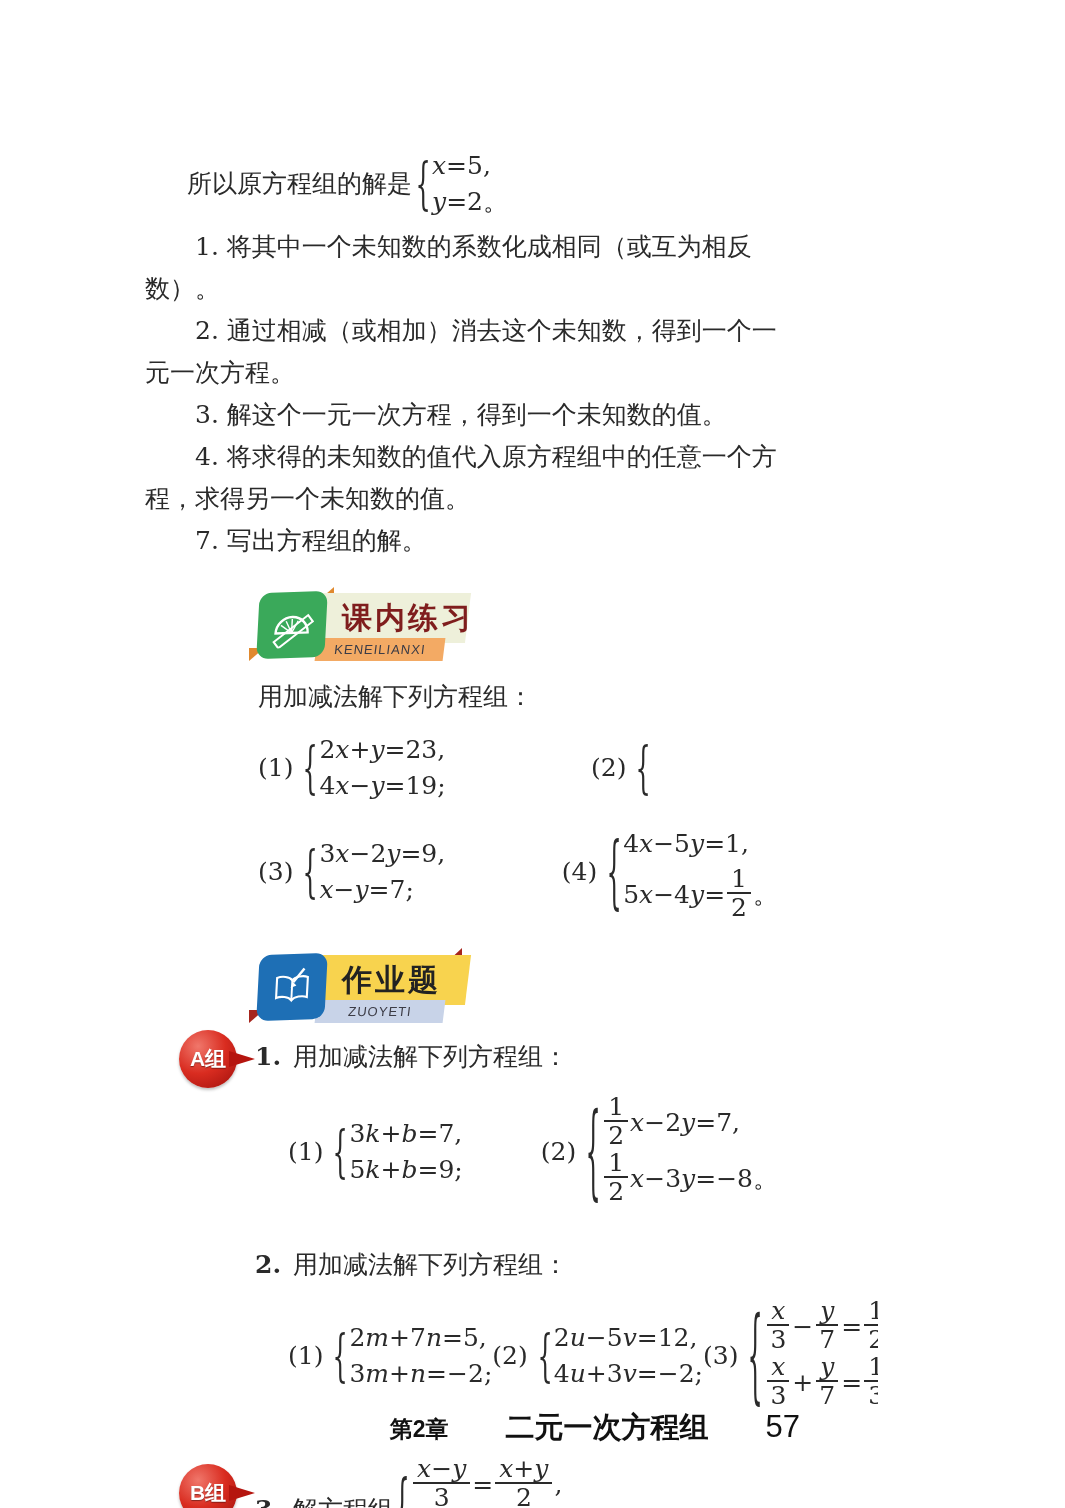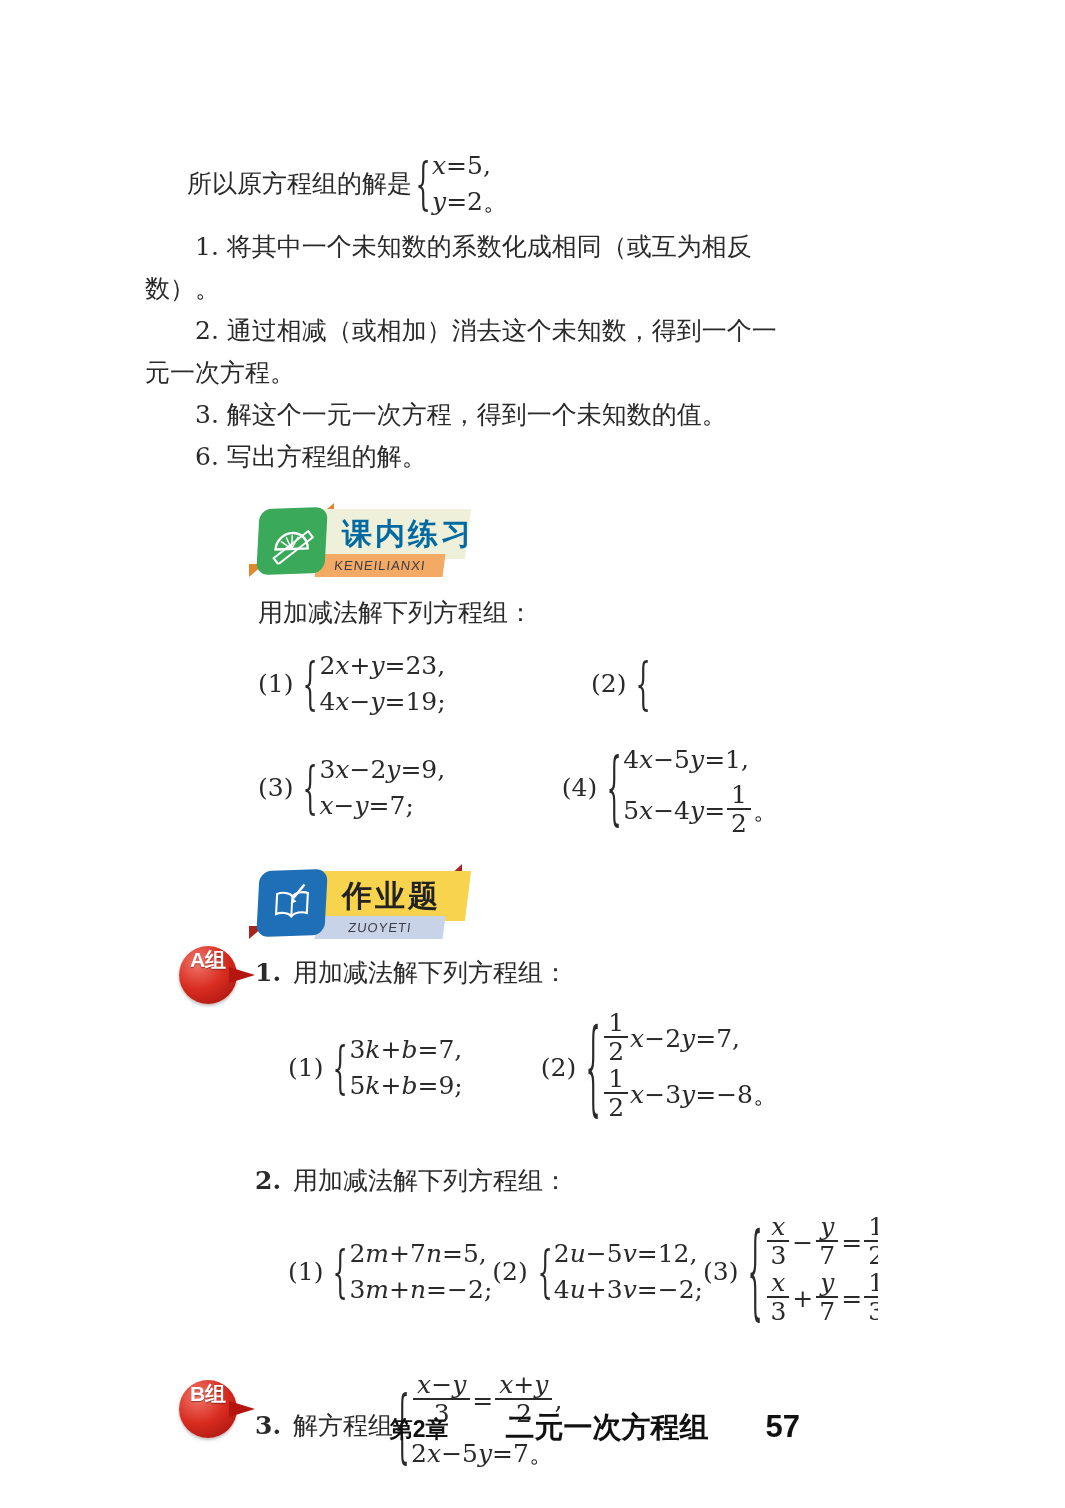--- a/index.html
+++ b/index.html
@@ -37,21 +37,21 @@
             display:flex;align-items:center;justify-content:center;
             font:13px "Liberation Sans","DejaVu Sans",sans-serif;letter-spacing:1px;color:#3c3c46;}
   .bn-icon{position:absolute;left:0;top:2px;width:68px;height:66px;border-radius:12px;
            transform:skewX(-5deg) rotate(-2deg);display:flex;align-items:center;justify-content:center;}
   .bn-title{position:absolute;left:84px;top:8px;font:bold 30px "Liberation Sans","DejaVu Sans",sans-serif;
             letter-spacing:3px;white-space:nowrap;}
   .bn-accent{position:absolute;width:0;height:0;}
   .kelian-banner .bn-back{background:#eef0da;}
   .kelian-banner .bn-strip{background:#f3aa64;}
   .kelian-banner .bn-icon{background:#3aa95a;}
-  .kelian-banner .bn-title{color:#0369a1;}
+  .kelian-banner .bn-title{color:#7f1d1d;}
   .kelian-banner .acc-tr{left:60px;top:-3px;border-left:16px solid transparent;border-bottom:14px solid #e0892e;}
   .kelian-banner .acc-bl{left:-9px;top:58px;border-right:15px solid transparent;border-top:13px solid #e0892e;}
   .zuoye-banner .bn-back{background:#f8d34e;}
   .zuoye-banner .bn-strip{background:#c8d3e8;}
   .zuoye-banner .bn-icon{background:#1e6fb5;}
   .zuoye-banner .bn-title{color:#222;}
   .zuoye-banner .acc-tr{left:188px;top:-4px;border-left:16px solid transparent;border-bottom:15px solid #a6251d;}
   .zuoye-banner .acc-bl{left:-9px;top:58px;border-right:15px solid transparent;border-top:13px solid #a6251d;}
 
   
@@ -68,34 +68,34 @@
   .p1-row .sys.c1{width:305px;}
   .p2-head{margin-top:36px;}
   .p2-row{display:flex;align-items:center;margin:14px 0 0 143px;}
   .p2-row .sys.c1{width:220px;}
   .p2-row .sys.c2{width:222px;}
   .p3-row{position:relative;display:flex;align-items:center;margin:46px 0 0 110px;}
 
   
   .group-badge{position:absolute;left:-76px;top:-6px;width:58px;height:58px;border-radius:50%;
     background:radial-gradient(circle at 33% 28%, #f0776b 0%, #d92c20 48%, #9e0f0b 100%);
-    display:flex;align-items:flex-start;justify-content:center;z-index:2;
+    display:flex;align-items:center;justify-content:center;z-index:2;
     box-shadow:0 2px 3px rgba(0,0,0,0.25);}
   .group-badge .badge-text{color:#fff;font:bold 21px "Liberation Sans","DejaVu Sans",sans-serif;
     text-shadow:0 1px 1px rgba(0,0,0,0.4);}
   .group-badge::after{content:"";position:absolute;left:50px;top:21px;width:0;height:0;
     border-top:8px solid transparent;border-bottom:8px solid transparent;border-left:26px solid #b5150f;}
   .p3-row .group-badge{top:6px;}
 
   
   .footer{position:absolute;top:1408px;right:78px;display:flex;align-items:baseline;
           font-family:"Liberation Sans","DejaVu Sans",sans-serif;color:#111;gap:23px;}
   .footer .chapter{font-weight:bold;font-size:23px;}
   .footer .chapter-title{font-weight:bold;font-size:29px;margin-left:34px;}
-  .footer .page-num{font-weight:bold;font-size:31px;margin-left:34px;}
+  .footer .page-num{font-weight:normal;font-size:31px;margin-left:34px;}
 </style>
 </head>
 <body>
 
 <div class="page">
   <div class="content">
 
     <div class="intro-row">
       <span>所以原方程组的解是</span>
       <span class="sys h2">
@@ -103,21 +103,22 @@
         <span class="sys-lines">
           <span class="mline"><i>x</i>=5,</span>
           <span class="mline"><i>y</i>=2。</span>
         </span>
       </span>
     </div>
 
     <p class="step">1. 将其中一个未知数的系数化成相同（或互为相反数）。</p>
     <p class="step">2. 通过相减（或相加）消去这个未知数，得到一个一元一次方程。</p>
     <p class="step">3. 解这个一元一次方程，得到一个未知数的值。</p>
-    <p class="step">6. 写出方程组的解。</p>
+    <p class="step">4. 将求得的未知数的值代入原方程组中的任意一个方程，求得另一个未知数的值。</p>
+    <p class="step">7. 写出方程组的解。</p>
 
     <div class="banner kelian-banner">
       <div class="bn-accent acc-tr"></div>
       <div class="bn-back"></div>
       <div class="bn-strip">
         <span>KENEILIANXI</span>
       </div>
       <div class="bn-accent acc-bl"></div>
       <div class="bn-icon">
         <svg width="46" height="46" viewBox="0 0 46 46">

